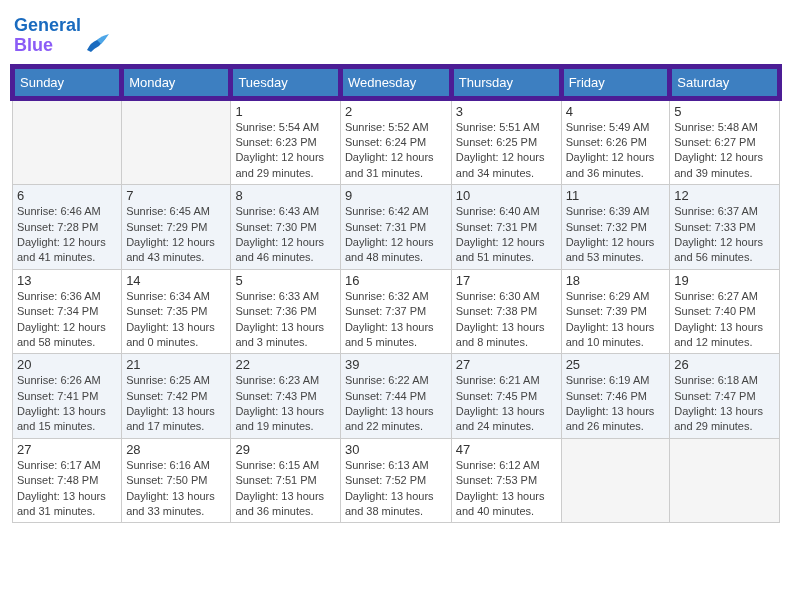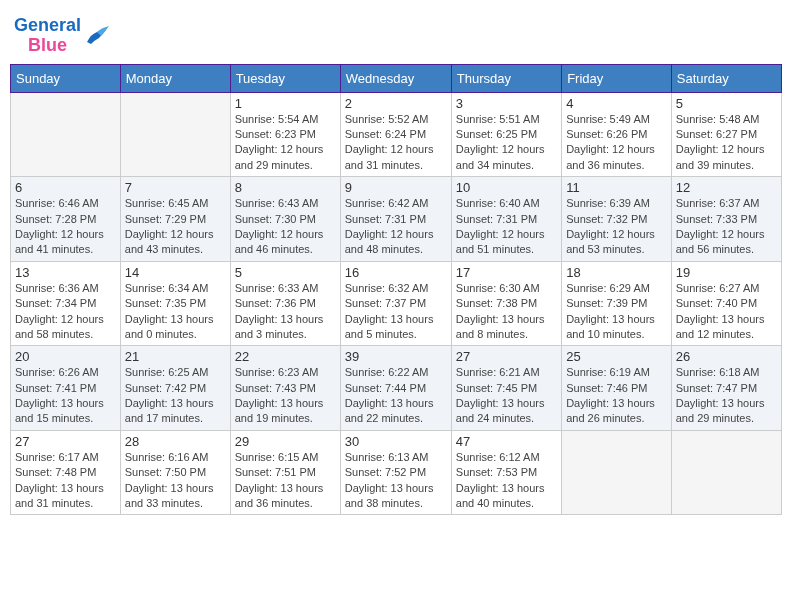--- a/index.html
+++ b/index.html
@@ -12,21 +12,21 @@
     }
     .header {
       display: flex;
       align-items: flex-start;
       justify-content: space-between;
       margin-bottom: 8px;
       padding: 0 4px;
     }
     .logo {
       display: flex;
-      align-items: center;
+      align-items: flex-end;
       margin-top: 6px;
     }
     .logo-text {
       font-size: 18px;
       font-weight: bold;
       color: #333;
       line-height: 1.1;
     }
     .logo-text span {
       color: #1a6bbf;
@@ -53,21 +53,21 @@
       border-collapse: collapse;
       font-size: 11px;
     }
     .calendar th {
       background: #3d7fc1;
       color: #fff;
       text-align: left;
       padding: 6px 5px;
       font-size: 13px;
       font-weight: normal;
-      border: 1px solid #4c1d95;
+      border: 5px solid #4c1d95;
     }
     .calendar td {
       border: 1px solid #ccc;
       vertical-align: top;
       padding: 3px 4px;
       width: 113px;
       height: 80px;
       background: #fff;
     }
     .calendar td.empty {
@@ -89,21 +89,21 @@
       background: #f0f4f9;
     }
   </style>
 </head>
 <body>
 
 <div class="header">
   <div class="logo">
     <div>
       <div class="logo-text">
-        <span>General</span><br><span style="color:#ec4899;margin-left:14px;">Blue</span>
+        <span>General</span><br><span style="color:#8b5cf6;">Blue</span>
       </div>
     </div>
     <svg class="logo-bird" viewBox="0 0 28 24">
       <path d="M4,18 Q8,10 14,8 Q18,6 24,4 Q20,10 16,14 Q12,16 8,20 Z" fill="#1a6bbf"></path>
       <path d="M14,8 Q18,4 26,2 Q22,8 18,12 Z" fill="#4da6e8"></path>
     </svg>
   </div>
   <div class="title-block">
     <div class="month-title"></div>
     <div class="location"></div>

